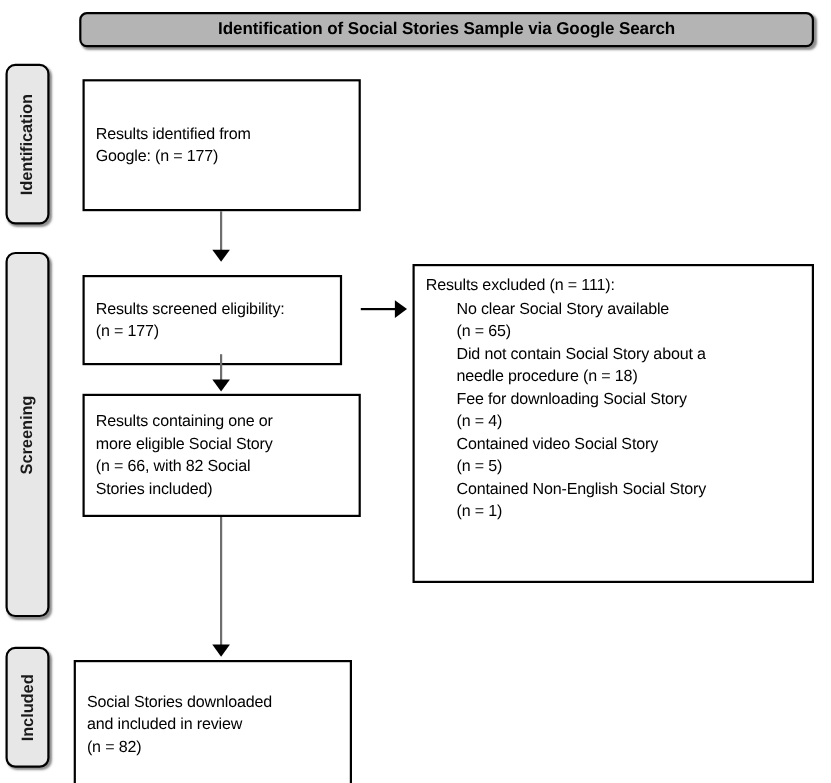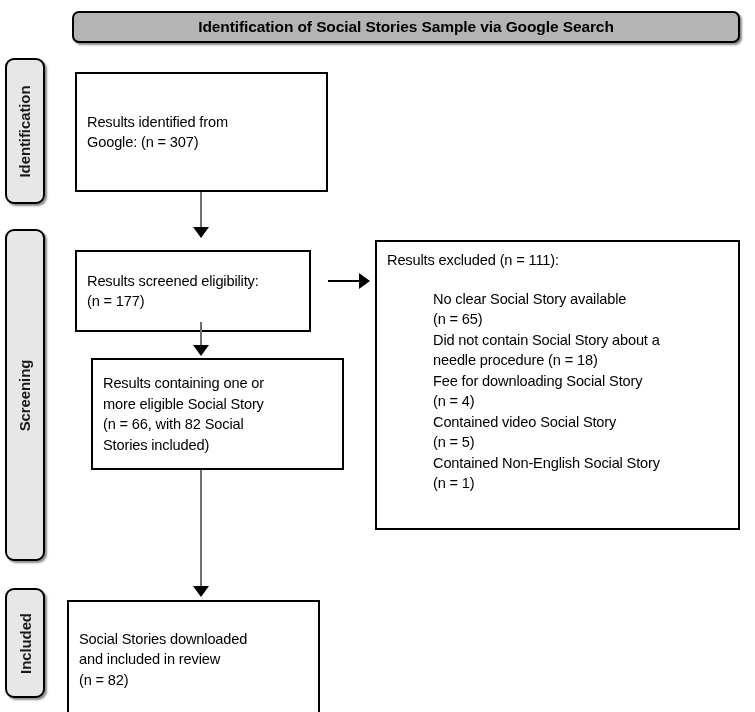--- a/index.html
+++ b/index.html
@@ -86,21 +86,21 @@
   .flow-box .box-text {
     font-size: 14.6px;
     line-height: 20.5px;
     color: #000000;
     white-space: pre-line;
     letter-spacing: -0.15px;
   }
 
   #box-identified { left: 75px;  top: 72px;  width: 253px; height: 120px; }
   #box-screened   { left: 75px;  top: 227px; width: 236px; height: 82px; margin-top: 23px;  }
-  #box-eligible   { left: 91px;  top: 358px; width: 253px; height: 112px; }
+  #box-eligible   { left: 75px;  top: 358px; width: 253px; height: 112px; }
   #box-included   { left: 67px;  top: 600px; width: 253px; height: 119px;  }
 
   
   #box-excluded {
     position: absolute;
     left: 375px;
     top: 240px;
     width: 365px;
     height: 290px;
     background: #ffffff;
@@ -109,21 +109,21 @@
     padding: 8px 10px 0 10px;
   }
   #box-excluded .excl-head {
     font-size: 14.6px;
     line-height: 20.5px;
     color: #000000;
     letter-spacing: -0.15px;
   }
   #box-excluded .excl-list {
     list-style: none;
-    margin: 18px;
+    margin: 0;
     padding: 0 0 0 28px;
   }
   #box-excluded .excl-list li {
     font-size: 14.6px;
     line-height: 20.5px;
     color: #000000;
     white-space: pre-line;
     letter-spacing: -0.15px;
   }
 
@@ -182,21 +182,21 @@
   </div>
   <div class="stage-pill" id="pill-screening">
     <span class="stage-text">Screening</span>
   </div>
   <div class="stage-pill" id="pill-included">
     <span class="stage-text">Included</span>
   </div>
 
   <div class="flow-box" id="box-identified">
     <span class="box-text">Results identified from
-Google: (n = 307)</span>
+Google: (n = 177)</span>
   </div>
 
   <div class="flow-box" id="box-screened">
     <span class="box-text">Results screened eligibility:
 (n = 177)</span>
   </div>
 
   <div class="flow-box" id="box-eligible">
     <span class="box-text">Results containing one or
 more eligible Social Story

